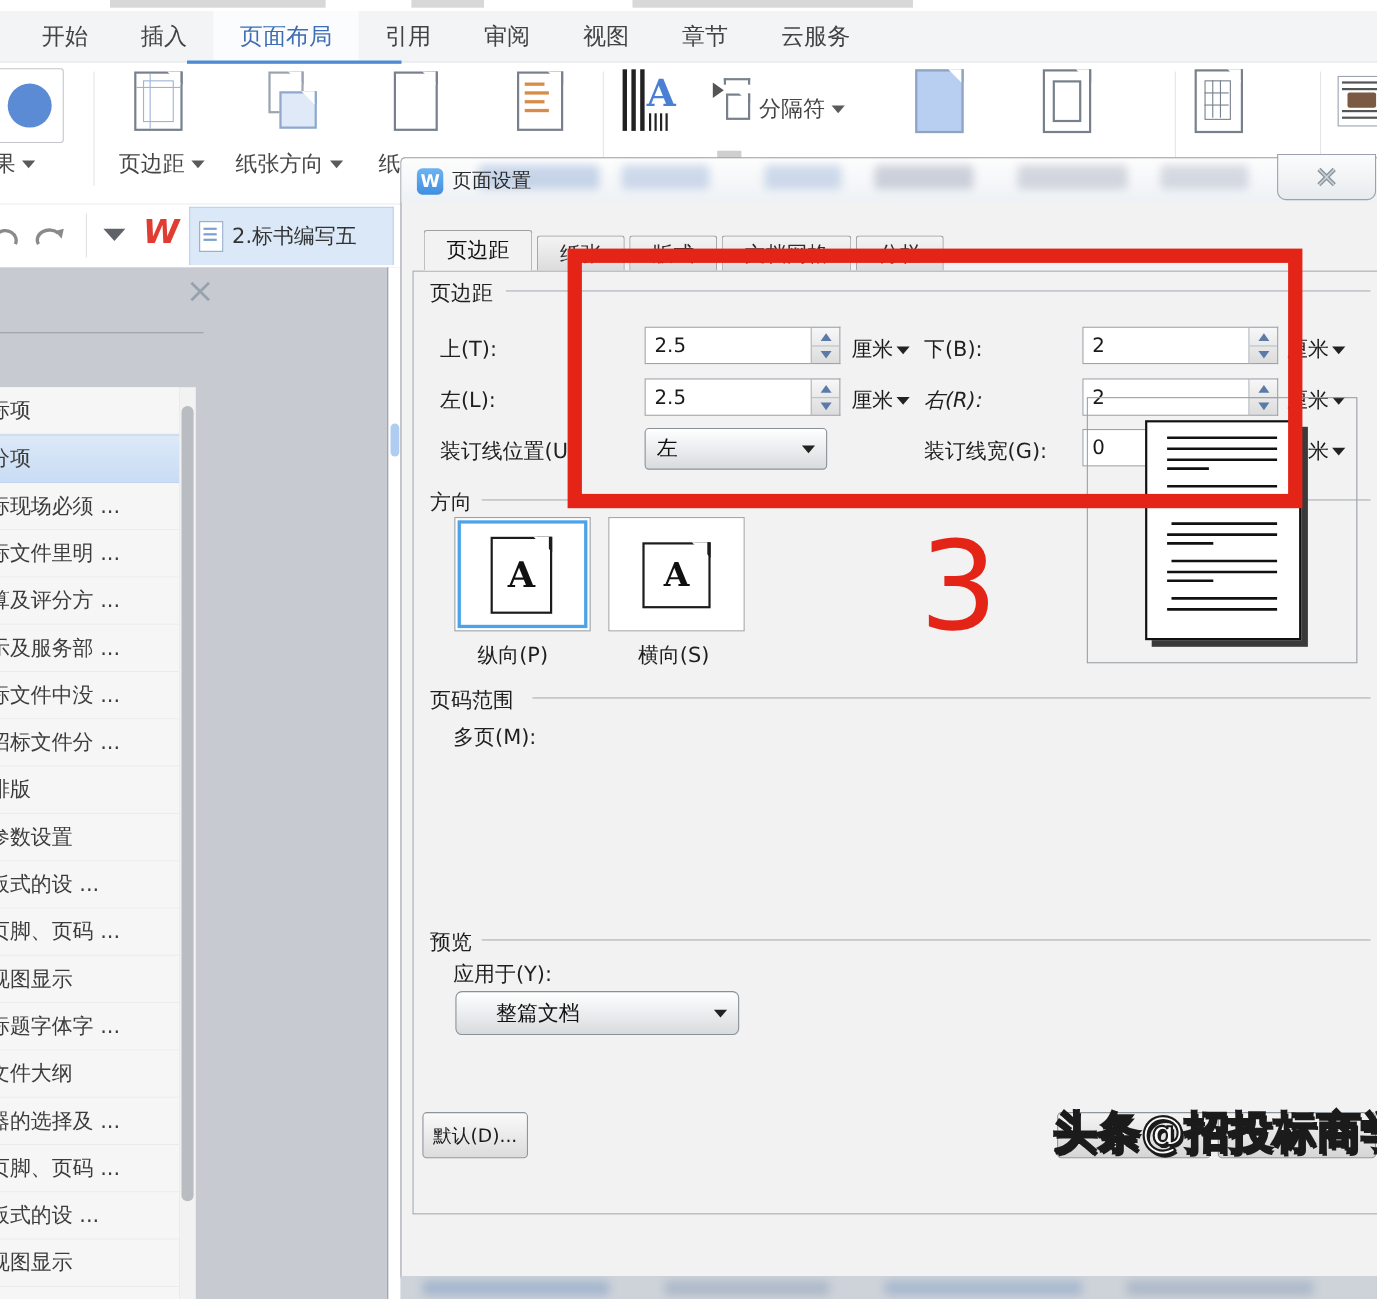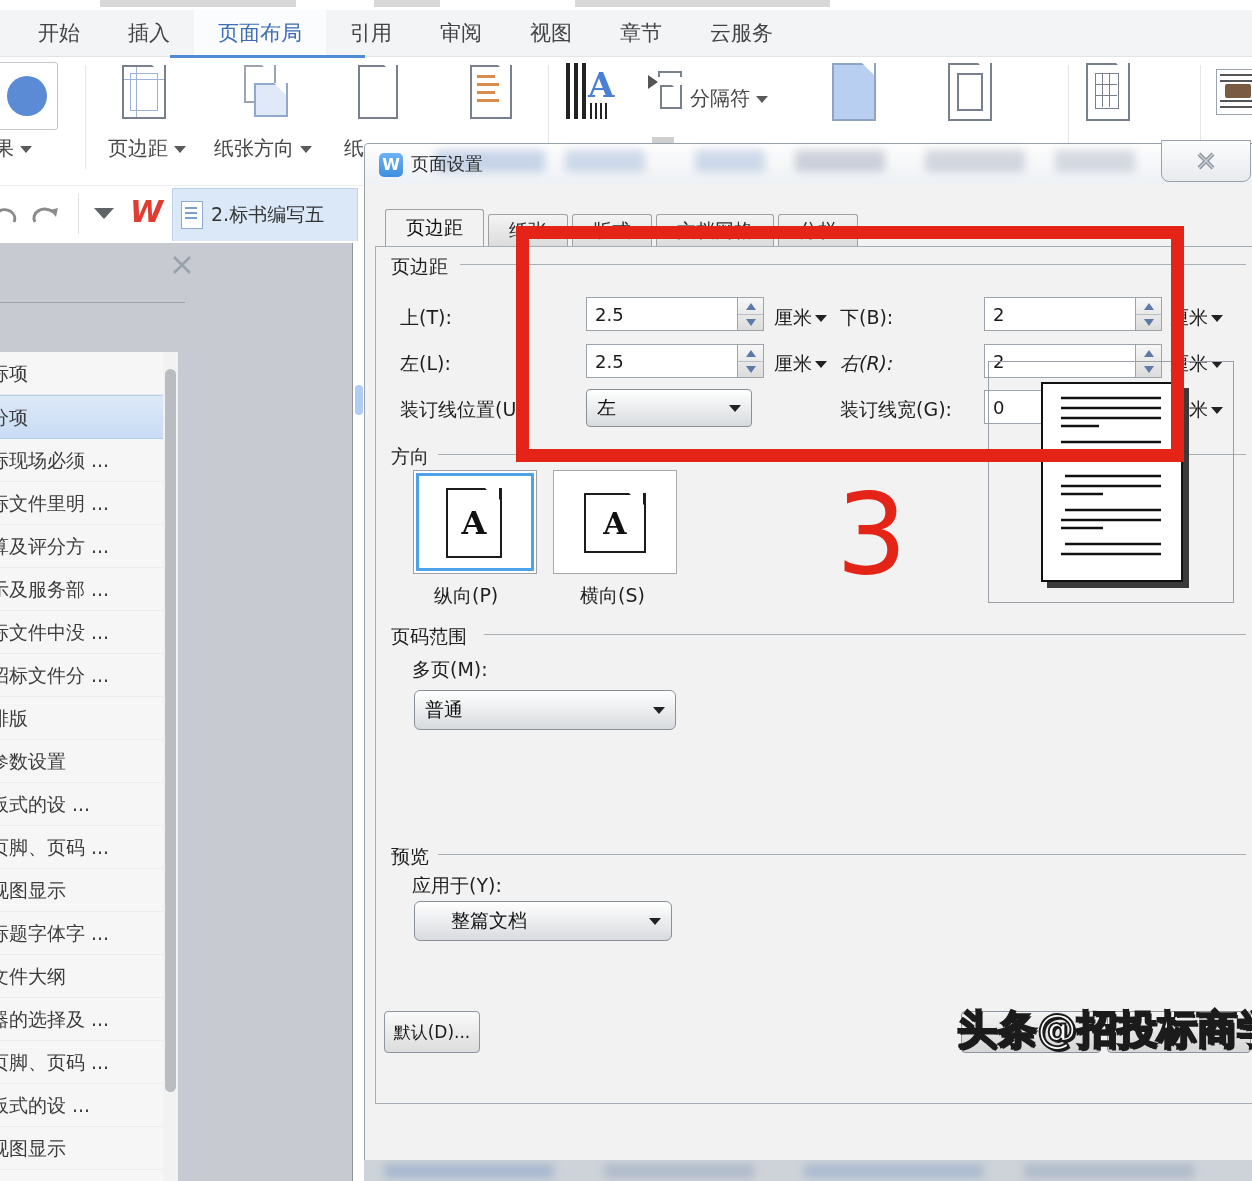--- a/index.html
+++ b/index.html
@@ -463,24 +463,20 @@
           <div class="tile-fold"></div>
             <span>A</span>
         </div>
       </div>
       <div class="tile-label" style="left:58px;top:336px;">纵向(P)</div>
       <div class="tile-label" style="left:204px;top:336px;">横向(S)</div>
 
       <div class="grp-label" style="left:15px;top:377px;">页码范围</div>
       <div class="grp-rule" style="left:108px;top:387px;width:762px;"></div>
       <div class="fld-label" style="left:36px;top:410px;">多页(M):</div>
-      <div class="combo" style="left:38px;top:443px;width:262px;height:40px;border-radius:6px;">
-        <span>普通</span>
-          <span class="dd-arrow"></span>
-      </div>
 
       <div class="grp-label" style="left:15px;top:597px;">预览</div>
       <div class="grp-rule" style="left:62px;top:607px;width:808px;"></div>
       <div class="fld-label" style="left:36px;top:626px;">应用于(Y):</div>
       <div class="combo" style="left:38px;top:654px;width:258px;height:40px;border-radius:6px;padding-left:36px;">
         <span>整篇文档</span>
           <span class="dd-arrow"></span>
       </div>
 
       <div id="preview-box">

